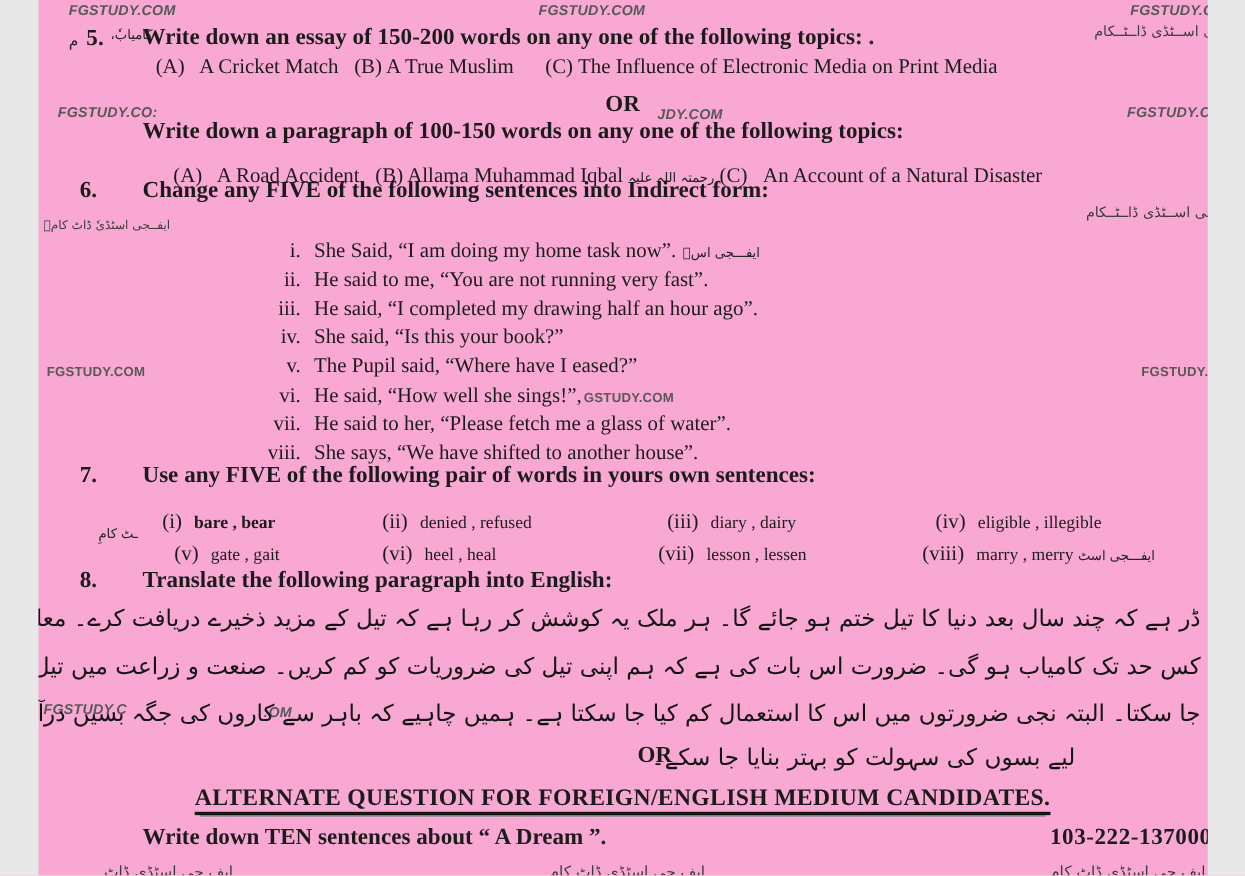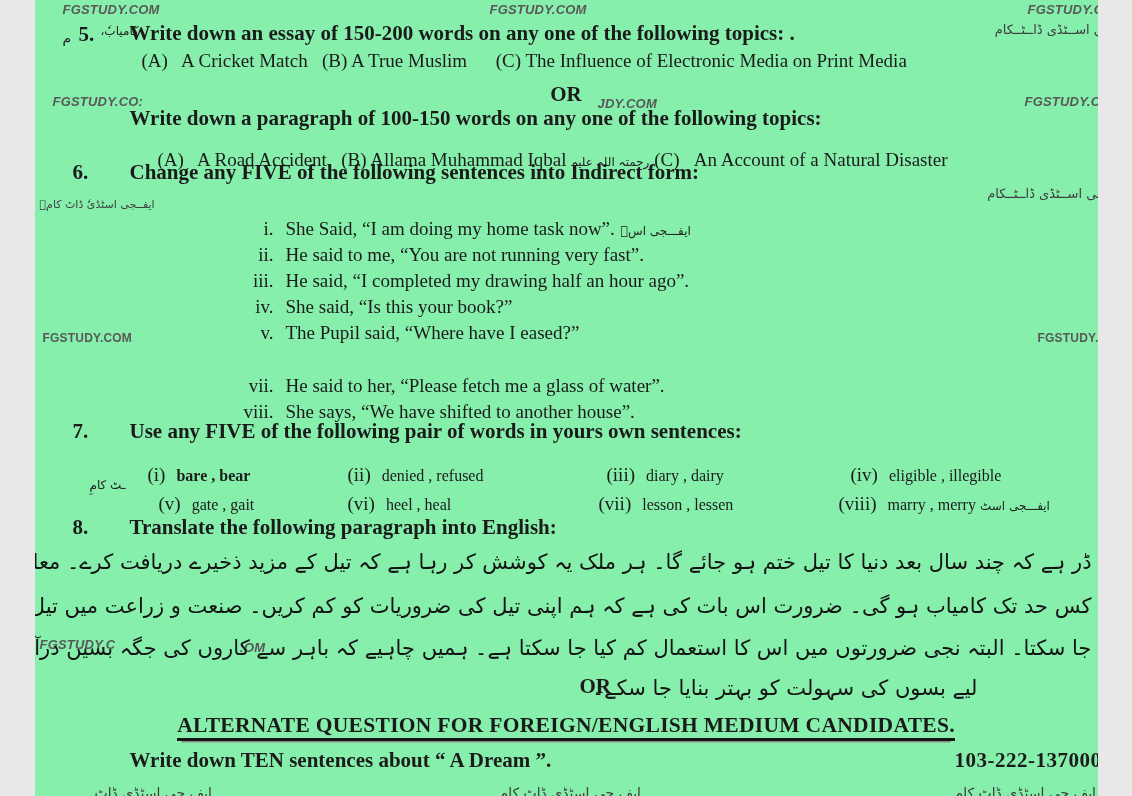--- a/index.html
+++ b/index.html
@@ -1,18 +1,18 @@
 <!DOCTYPE html>
 <html><head>
 <meta charset="utf-8">
 <style>
   html,body { margin:0; padding:0; background:#e8e8e8; }
   .page {
     position:relative; width:1063px; height:796px; margin:0 auto;
-    background:#86efac; overflow:hidden;
+    background:#f9a8d4; overflow:hidden;
     font-family:"Liberation Serif", serif; color:#1b1b1b;
   }
   .abs { position:absolute; white-space:pre; }
   .wm {
     font-family:"Liberation Sans", sans-serif; font-weight:bold;
     font-style:italic; color:#585858; font-size:13px; letter-spacing:0.2px;
   }
   .wm-sm { font-size:12px; }
   .wm-urdu { color:#3d3d3d; font-size:13px; direction:rtl; font-family:"DejaVu Sans", sans-serif; }
   .h-lg { font-weight:bold; font-size:21px; }
@@ -77,20 +77,23 @@
   <div class="abs t" style="left:168px; top:248px;">
     <span class="item-num">iii.</span><span class="item-text">He said, “I completed my drawing half an hour ago”.</span>
   </div>
   <div class="abs t" style="left:168px; top:274px;">
     <span class="item-num">iv.</span><span class="item-text">She said, “Is this your book?”</span>
   </div>
   <div class="abs t" style="left:168px; top:300px;">
     <span class="item-num">v.</span><span class="item-text">The Pupil said, “Where have I eased?”</span>
   </div>
   <div class="abs wm wm-sm" style="left:8px; top:331px; font-style:normal;">FGSTUDY.COM</div>
+  <div class="abs t" style="left:168px; top:327px;">
+    <span class="item-num">vi.</span><span class="item-text">He said, “How well she sings!”,</span><span class="wm wm-sm" style="font-style:normal; margin-left:2px;">GSTUDY.COM</span>
+  </div>
   <div class="abs wm wm-sm" style="left:1003px; top:331px; font-style:normal;">FGSTUDY.COM</div>
   <div class="abs t" style="left:168px; top:353px;">
     <span class="item-num">vii.</span><span class="item-text">He said to her, “Please fetch me a glass of water”.</span>
   </div>
   <div class="abs t" style="left:168px; top:379px;">
     <span class="item-num">viii.</span><span class="item-text">She says, “We have shifted to another house”.</span>
   </div>
 
   <div class="abs h-lg" style="left:38px; top:419px;">7.</div>
   <div class="abs h-lg" style="left:95px; top:419px;">Use any FIVE of the following pair of words in yours own sentences:</div>

